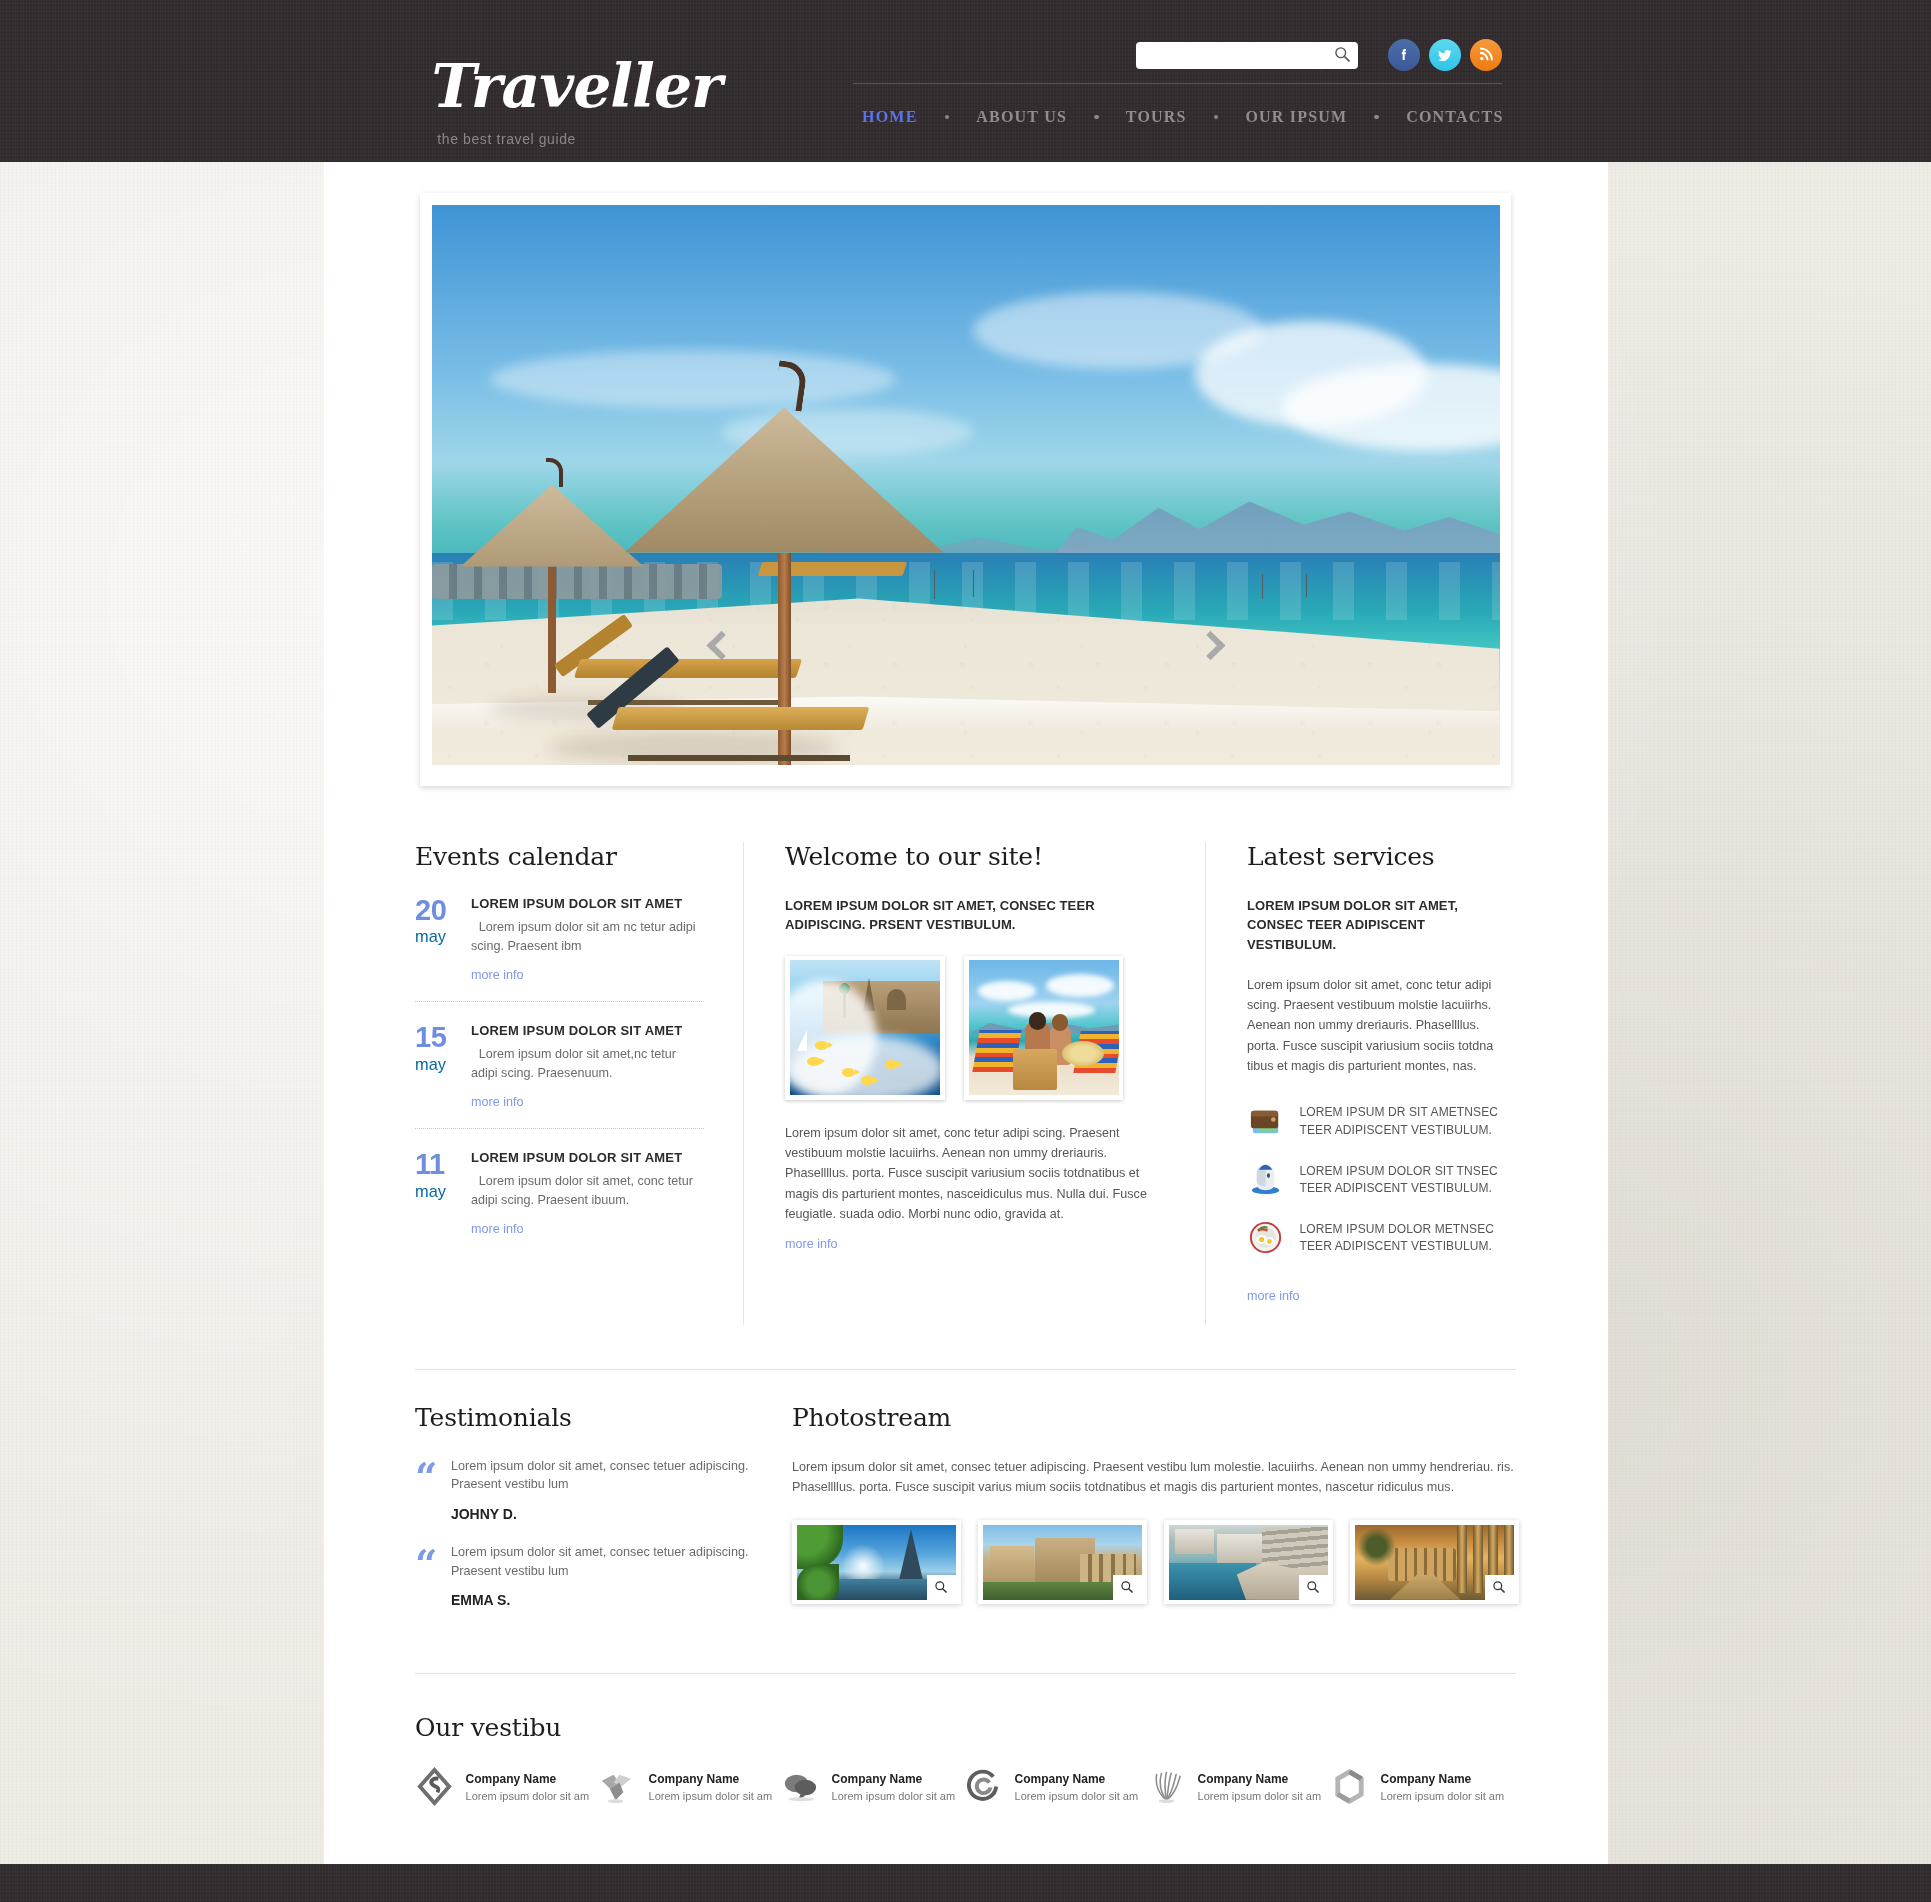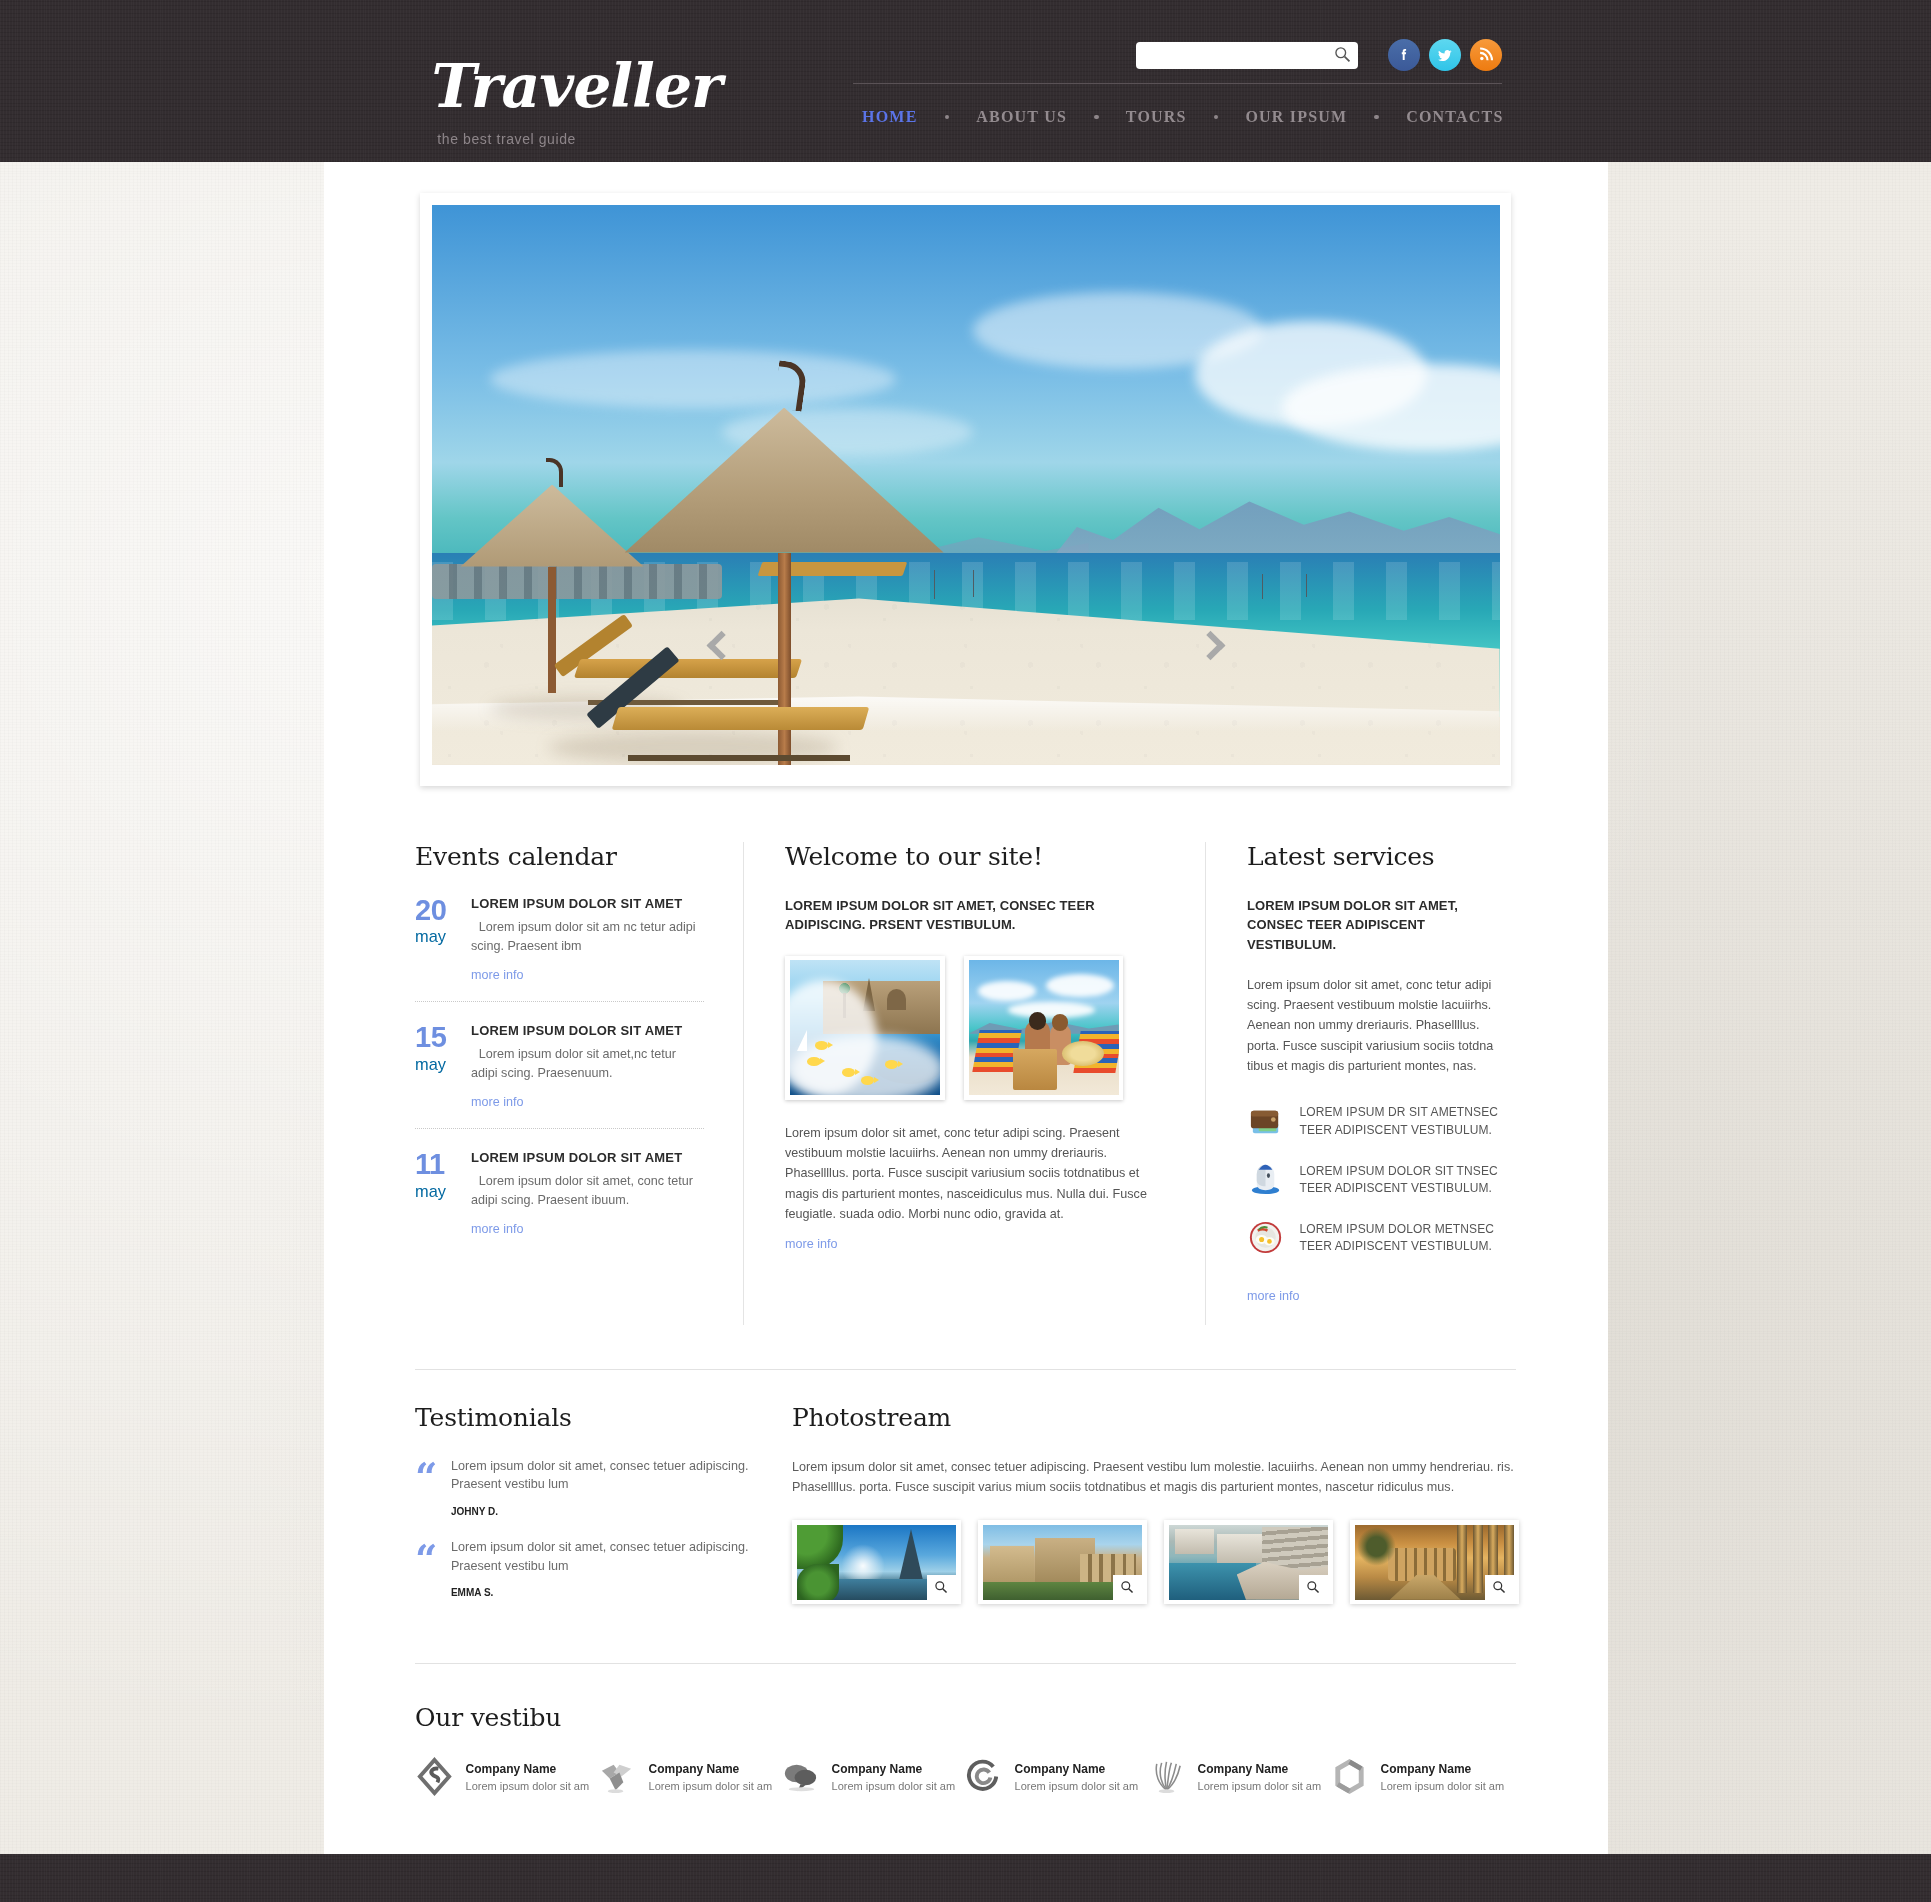--- a/index.html
+++ b/index.html
@@ -300,21 +300,21 @@
   .mid { display: flex; width: 1101px; margin: 33px auto 0; }
   .col-testi { width: 377px; padding-right: 29px; }
   .col-photo { width: 724px; }
   .testi { display: flex; margin-bottom: 21px; }
   .quote {
     font-family: "DejaVu Serif", serif; font-size: 39px; color: #7d9ae8;
     line-height: 0.7; margin-right: 13.5px; margin-top: 7.7px; font-weight: bold;
   }
   .testi-body { flex: 1; }
   .testi-text { font-size: 12.6px; color: #6b6b6b; line-height: 1.5; }
-  .testi-author { font-size: 10px; font-weight: bold; color: #222; margin-top: 11.6px; }
+  .testi-author { font-size: 14px; font-weight: bold; color: #222; margin-top: 11.6px; }
 
   .ps-intro { font-size: 12.6px; color: #5c5c5c; line-height: 1.6; margin-bottom: 23px; }
   .ps-row { display: flex; gap: 17.4px; }
   .ps-card { background:#fff; padding: 4.8px; box-shadow: 0 1px 4.8px rgba(0,0,0,0.2); position: relative; }
   .ps-img { width: 159px; height: 75px; position: relative; overflow: hidden; }
   .ps-zoom {
     position: absolute; right: 4.8px; bottom: 4.8px; width: 29px; height: 25px;
     background: #fff; display: flex; align-items: center; justify-content: center; cursor: pointer;
   }
   

